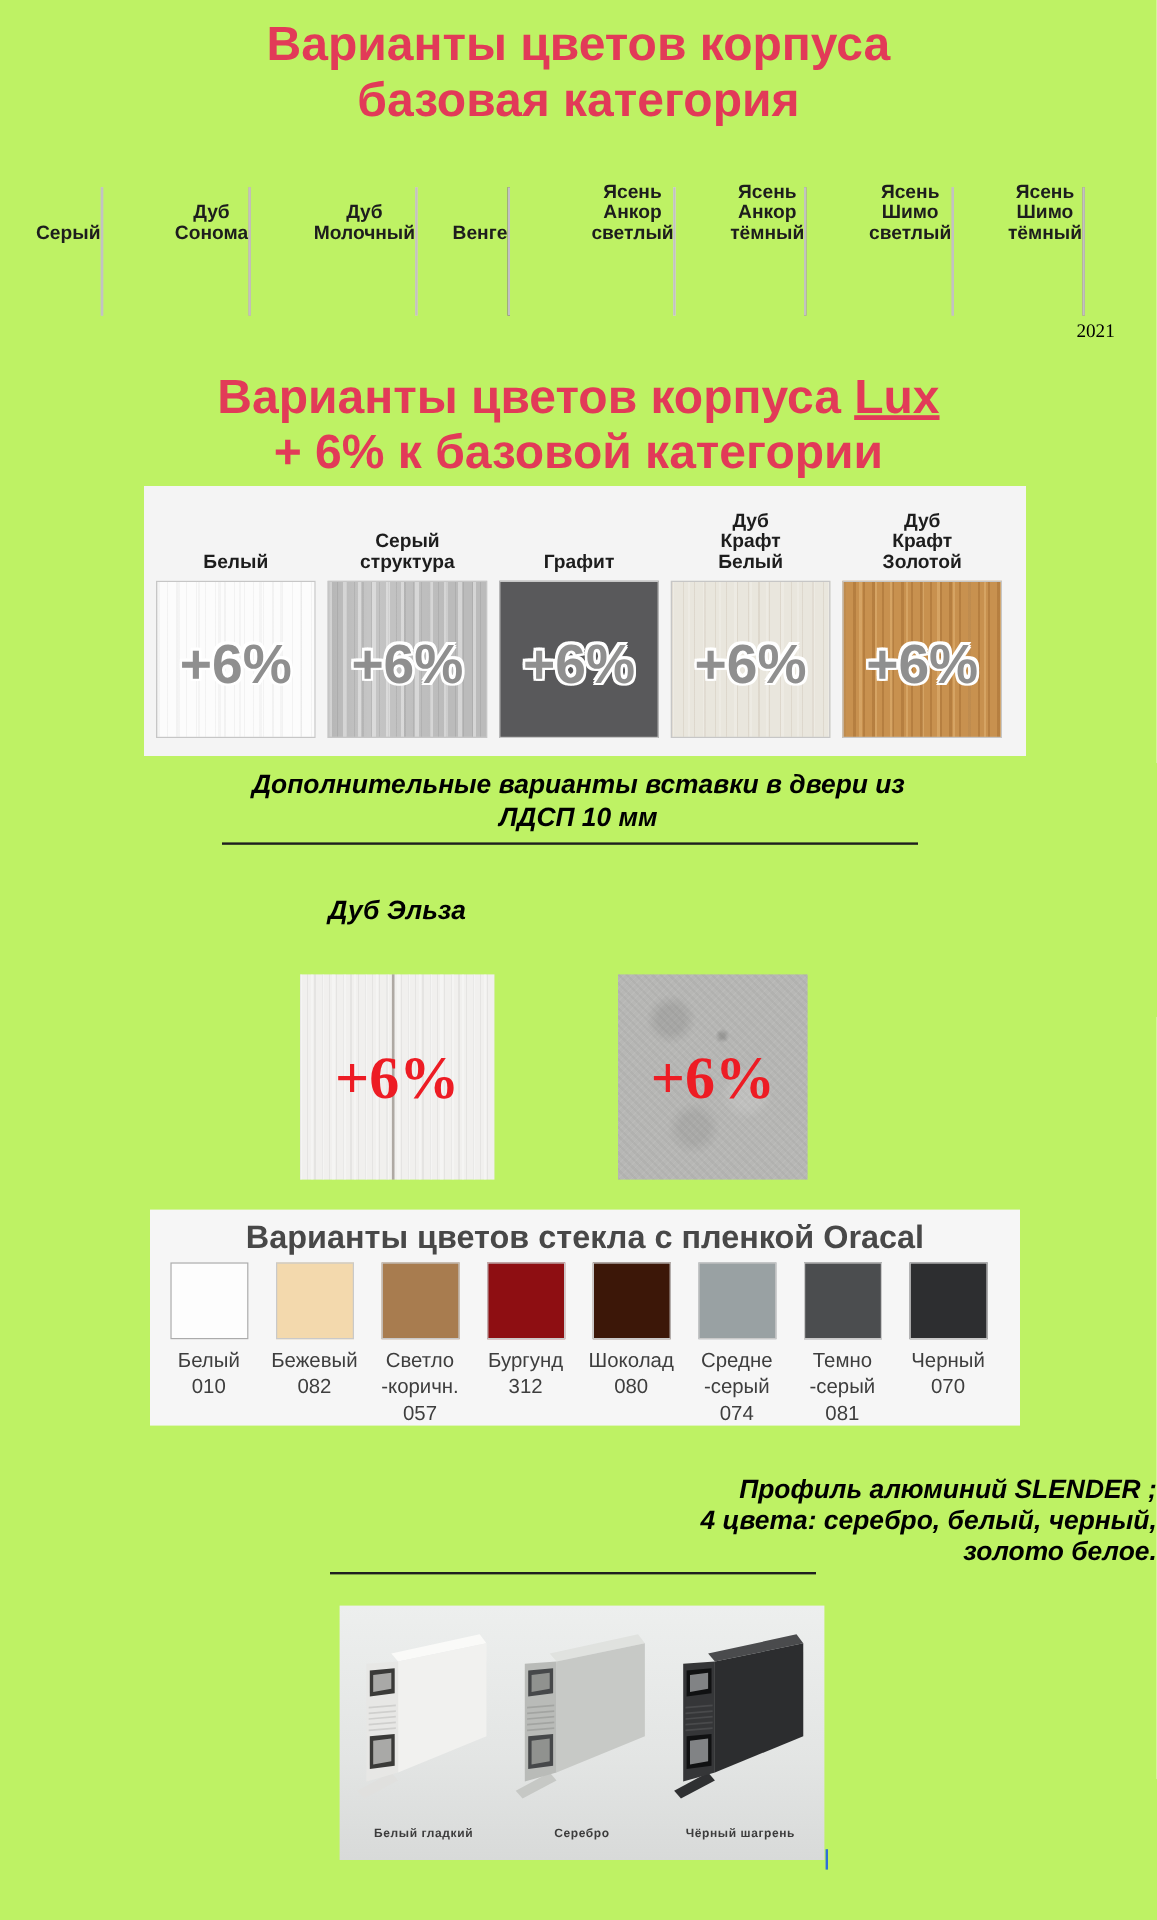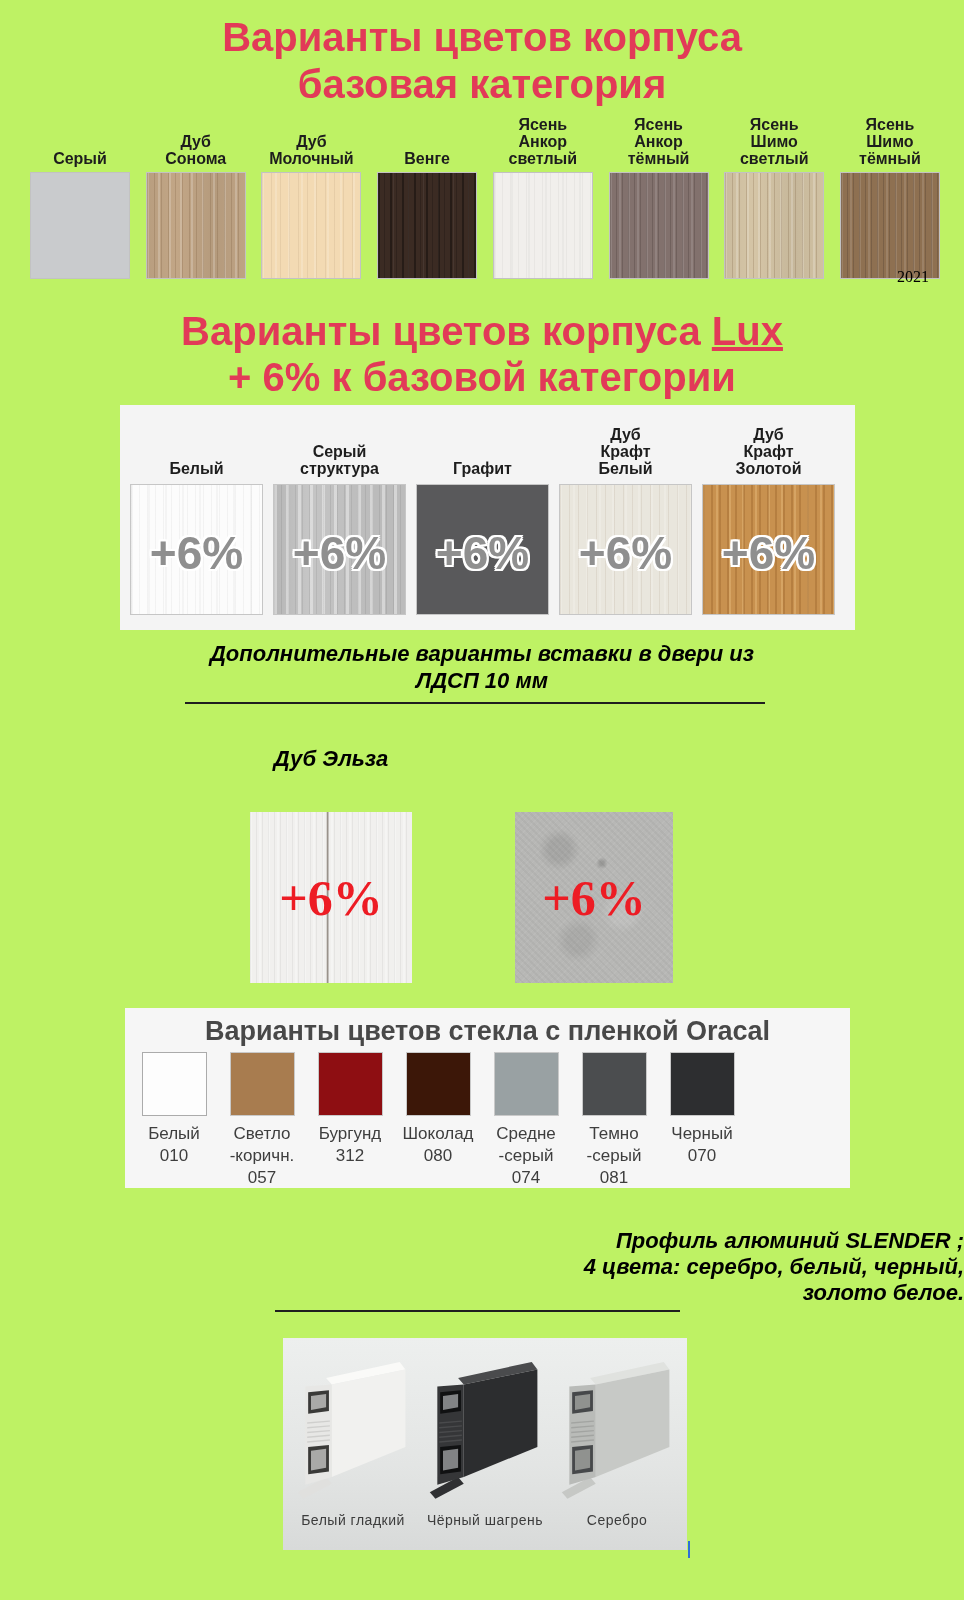--- a/index.html
+++ b/index.html
@@ -8,21 +8,21 @@
 
   
   .main-title{position:absolute;left:0;top:14px;width:964px;text-align:center;
     font-size:40px;line-height:47px;font-weight:700;color:#e23a58;}
   .lux-title{position:absolute;left:0;top:308px;width:964px;text-align:center;
     font-size:40px;line-height:46px;font-weight:700;color:#e23a58;}
   .lux-word{text-decoration:underline;margin-left:11px;}
 
   
   .base-row{position:absolute;left:30px;top:120px;width:910px;display:flex;justify-content:space-between;}
-  .base-col{width:100px;display:flex;flex-direction:column;}
+  .base-col{width:100px;display:flex;flex-direction:row;margin-top:36px;}
   .sw-label{height:47px;display:flex;flex-direction:column;justify-content:flex-end;
     text-align:center;font-size:16px;line-height:17px;font-weight:700;color:#1d1d1d;margin-bottom:5px;}
   .base-swatch{height:107px;border:1px solid #c2c2c2;box-sizing:border-box;}
   .corner-note{position:absolute;left:897px;top:268px;width:42px;overflow:hidden;white-space:nowrap;
     font-family:"Liberation Serif",serif;font-size:16px;color:#000;}
 
   
   .lux-panel{position:absolute;left:120px;top:405px;width:735px;height:225px;background:#f4f4f4;}
   .lux-row{position:absolute;left:130px;top:405px;width:705px;display:flex;gap:10px;}
   .lux-col{width:133px;display:flex;flex-direction:column;}
@@ -57,21 +57,21 @@
   .oracal-label{margin-top:7px;text-align:center;font-size:17px;line-height:22px;color:#3e3e3e;}
 
   
   .profile-heading{position:absolute;left:0;top:1228px;width:964px;text-align:right;
     font-size:22px;line-height:26px;font-weight:700;font-style:italic;color:#000;}
   .rule2{position:absolute;left:275px;top:1310px;width:405px;border-top:2px solid #1f1f1f;}
   .profiles-box{position:absolute;left:283px;top:1338px;width:404px;height:212px;
     background:linear-gradient(180deg,#edefee 0%,#e3e5e4 60%,#d8dad9 100%);}
   .profiles-row{display:flex;justify-content:space-evenly;padding-top:12px;}
   .profile-item{width:124px;text-align:center;}
-  .profile-caption{margin-top:2px;font-size:14px;font-weight:400;letter-spacing:0.5px;color:#3c3c3c;}
+  .profile-caption{margin-top:12px;font-size:10px;font-weight:700;letter-spacing:0.5px;color:#3c3c3c;}
   .cursor-caret{position:absolute;left:688px;top:1541px;width:2px;height:17px;background:#2e6fd8;}
 
   
   .tex-grain-soft{background-image:
     repeating-linear-gradient(90deg,rgba(120,90,60,0.10) 0 1px,rgba(0,0,0,0) 1px 9px),
     repeating-linear-gradient(90deg,rgba(255,255,255,0.18) 0 2px,rgba(0,0,0,0) 2px 13px);}
   .tex-grain{background-image:
     repeating-linear-gradient(90deg,rgba(110,80,50,0.22) 0 1px,rgba(0,0,0,0) 1px 7px),
     repeating-linear-gradient(90deg,rgba(255,255,255,0.20) 0 2px,rgba(0,0,0,0) 2px 11px),
     linear-gradient(90deg,rgba(0,0,0,0.05),rgba(0,0,0,0) 30%,rgba(0,0,0,0.07) 70%,rgba(0,0,0,0.02));}
@@ -272,20 +272,28 @@
   <div class="oracal-row">
     <div class="oracal-col">
       <div class="oracal-swatch light-border" style="background-color: rgb(253, 253, 253);"></div>
       <div class="oracal-label">
         <span style="display:block">Белый</span>
         <span style="display:block">010</span>
         <span style="display:block"></span>
       </div>
     </div>
     <div class="oracal-col">
+      <div class="oracal-swatch" style="background-color: rgb(243, 217, 173);"></div>
+      <div class="oracal-label">
+        <span style="display:block">Бежевый</span>
+        <span style="display:block">082</span>
+        <span style="display:block"></span>
+      </div>
+    </div>
+    <div class="oracal-col">
       <div class="oracal-swatch" style="background-color: rgb(168, 124, 79);"></div>
       <div class="oracal-label">
         <span style="display:block">Светло</span>
         <span style="display:block">-коричн.</span>
         <span style="display:block">057</span>
       </div>
     </div>
     <div class="oracal-col">
       <div class="oracal-swatch" style="background-color: rgb(142, 14, 18);"></div>
       <div class="oracal-label">
@@ -348,54 +356,54 @@
           <polygon class="p-rib" points="14,74 38,72 38,73.5 14,75.5"></polygon>
           <polygon class="p-rib" points="14,79 38,77 38,78.5 14,80.5"></polygon>
           <polygon class="p-rib" points="14,84 38,82 38,83.5 14,85.5"></polygon>
           <polygon class="p-rib" points="14,89 38,87 38,88.5 14,90.5"></polygon>
           <polygon class="p-rib" points="14,94 38,92 38,93.5 14,95.5"></polygon>
           <polygon class="p-slot" points="15,100 37,98 37,126 15,129"></polygon>
           <polygon class="p-metal" points="18,104 34,102 34,122 18,125"></polygon>
         </svg>
         <div class="profile-caption">Белый гладкий</div>
       </div>
+      <div class="profile-item prof-silver">
+        <svg width="118" height="156" viewBox="0 0 125 160">
+          <polygon class="p-top" points="40,34 118,18 112,10 34,27"></polygon>
+          <polygon class="p-front" points="40,34 118,18 118,100 40,132"></polygon>
+          <polygon class="p-foot" points="4,148 34,132 40,139 10,155"></polygon>
+          <polygon class="p-col" points="12,36 40,34 40,132 12,140"></polygon>
+          <polygon class="p-slot" points="15,42 37,40 37,62 15,65"></polygon>
+          <polygon class="p-metal" points="18,46 34,44 34,58 18,61"></polygon>
+          <polygon class="p-rib" points="14,74 38,72 38,73.5 14,75.5"></polygon>
+          <polygon class="p-rib" points="14,79 38,77 38,78.5 14,80.5"></polygon>
+          <polygon class="p-rib" points="14,84 38,82 38,83.5 14,85.5"></polygon>
+          <polygon class="p-rib" points="14,89 38,87 38,88.5 14,90.5"></polygon>
+          <polygon class="p-rib" points="14,94 38,92 38,93.5 14,95.5"></polygon>
+          <polygon class="p-slot" points="15,100 37,98 37,126 15,129"></polygon>
+          <polygon class="p-metal" points="18,104 34,102 34,122 18,125"></polygon>
+        </svg>
+        <div class="profile-caption">Серебро</div>
+      </div>
       <div class="profile-item prof-black">
         <svg width="118" height="156" viewBox="0 0 125 160">
           <polygon class="p-top" points="40,34 118,18 112,10 34,27"></polygon>
           <polygon class="p-front" points="40,34 118,18 118,100 40,132"></polygon>
           <polygon class="p-foot" points="4,148 34,132 40,139 10,155"></polygon>
           <polygon class="p-col" points="12,36 40,34 40,132 12,140"></polygon>
           <polygon class="p-slot" points="15,42 37,40 37,62 15,65"></polygon>
           <polygon class="p-metal" points="18,46 34,44 34,58 18,61"></polygon>
           <polygon class="p-rib" points="14,74 38,72 38,73.5 14,75.5"></polygon>
           <polygon class="p-rib" points="14,79 38,77 38,78.5 14,80.5"></polygon>
           <polygon class="p-rib" points="14,84 38,82 38,83.5 14,85.5"></polygon>
           <polygon class="p-rib" points="14,89 38,87 38,88.5 14,90.5"></polygon>
           <polygon class="p-rib" points="14,94 38,92 38,93.5 14,95.5"></polygon>
           <polygon class="p-slot" points="15,100 37,98 37,126 15,129"></polygon>
           <polygon class="p-metal" points="18,104 34,102 34,122 18,125"></polygon>
         </svg>
         <div class="profile-caption">Чёрный шагрень</div>
       </div>
-      <div class="profile-item prof-silver">
-        <svg width="118" height="156" viewBox="0 0 125 160">
-          <polygon class="p-top" points="40,34 118,18 112,10 34,27"></polygon>
-          <polygon class="p-front" points="40,34 118,18 118,100 40,132"></polygon>
-          <polygon class="p-foot" points="4,148 34,132 40,139 10,155"></polygon>
-          <polygon class="p-col" points="12,36 40,34 40,132 12,140"></polygon>
-          <polygon class="p-slot" points="15,42 37,40 37,62 15,65"></polygon>
-          <polygon class="p-metal" points="18,46 34,44 34,58 18,61"></polygon>
-          <polygon class="p-rib" points="14,74 38,72 38,73.5 14,75.5"></polygon>
-          <polygon class="p-rib" points="14,79 38,77 38,78.5 14,80.5"></polygon>
-          <polygon class="p-rib" points="14,84 38,82 38,83.5 14,85.5"></polygon>
-          <polygon class="p-rib" points="14,89 38,87 38,88.5 14,90.5"></polygon>
-          <polygon class="p-rib" points="14,94 38,92 38,93.5 14,95.5"></polygon>
-          <polygon class="p-slot" points="15,100 37,98 37,126 15,129"></polygon>
-          <polygon class="p-metal" points="18,104 34,102 34,122 18,125"></polygon>
-        </svg>
-        <div class="profile-caption">Серебро</div>
-      </div>
     </div>
   </div>
 
   <div class="cursor-caret"></div>
 
 </div>
 
 </body></html>

